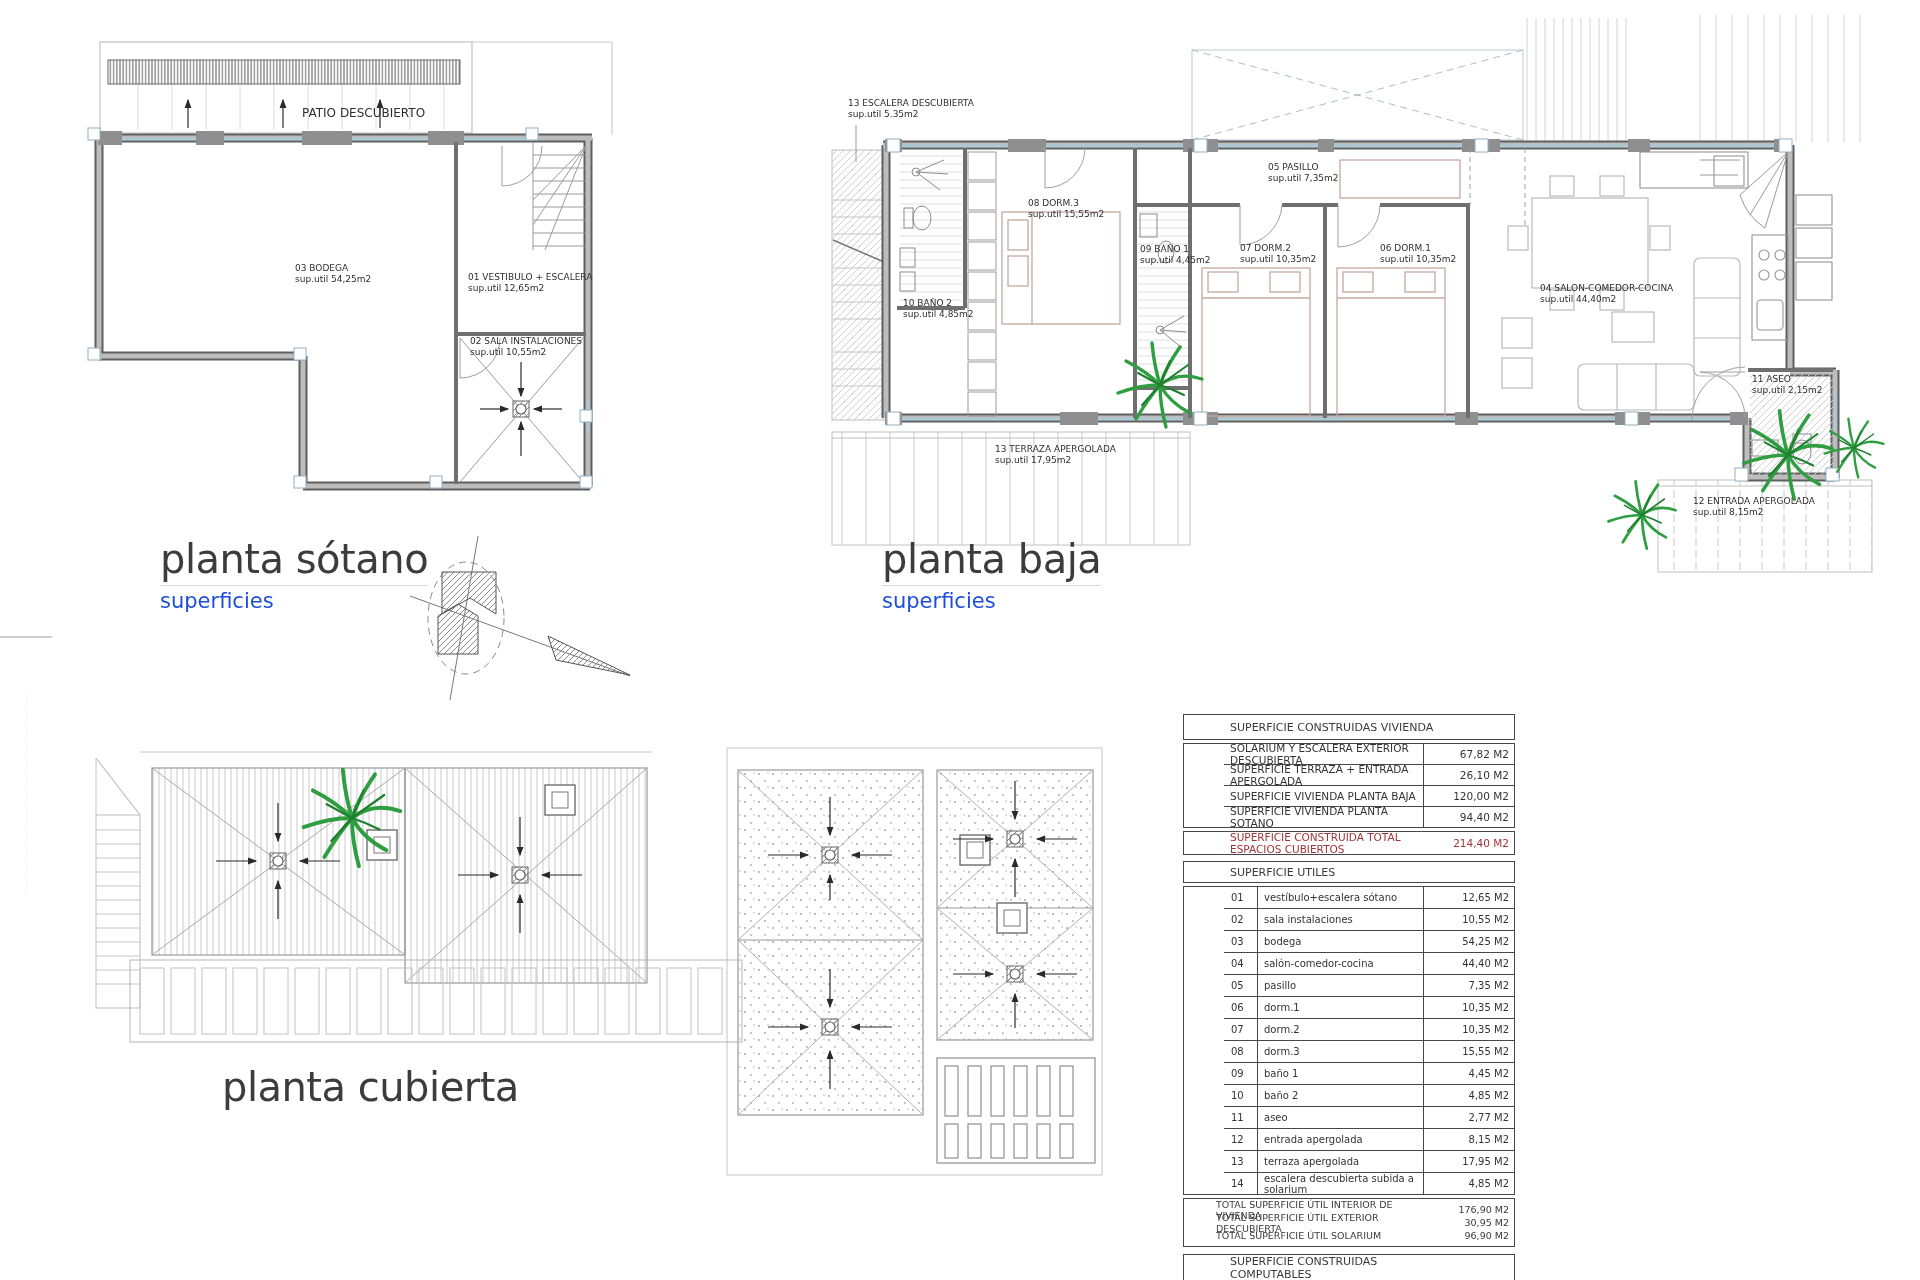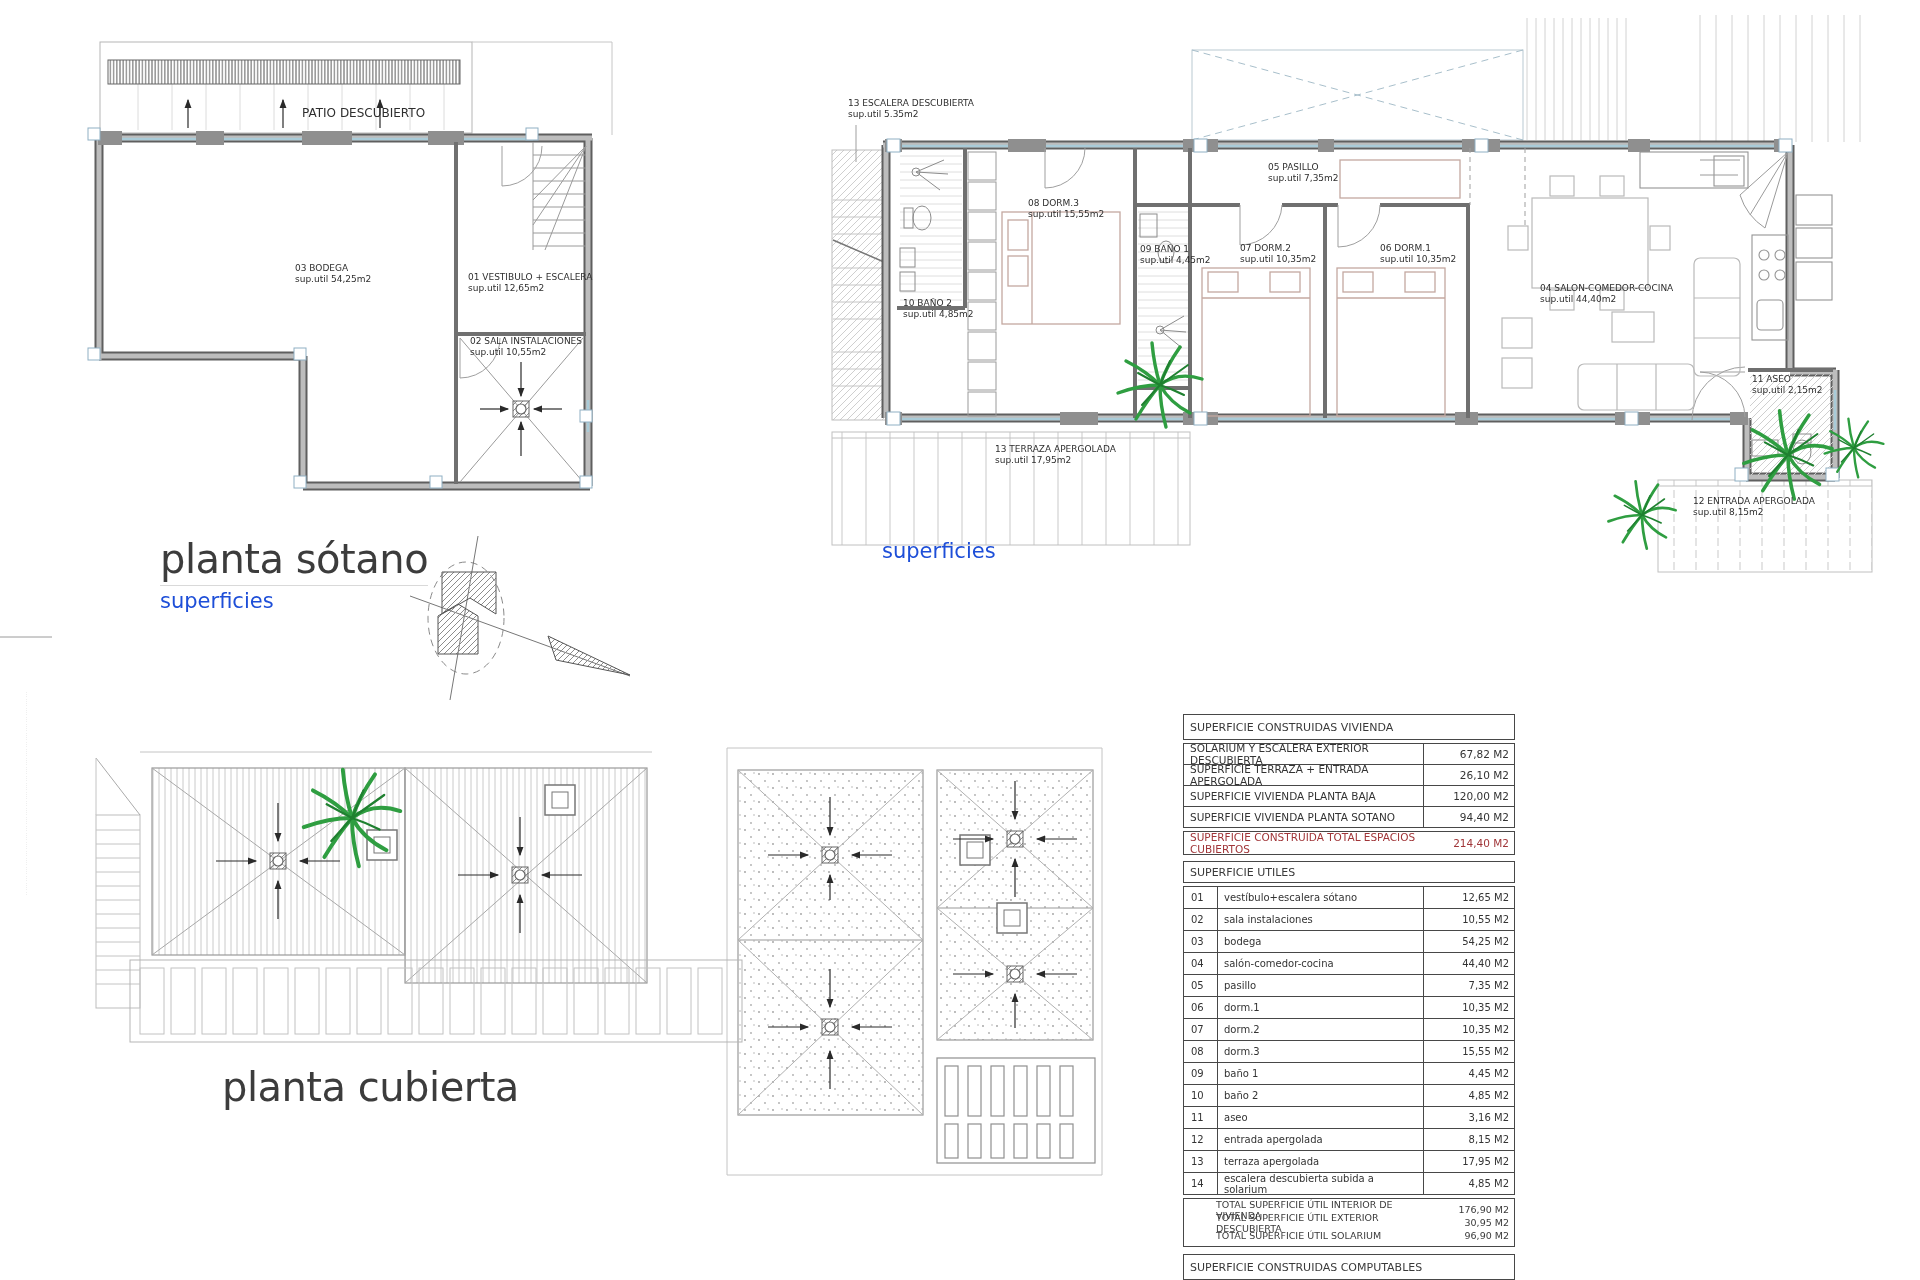--- a/index.html
+++ b/index.html
@@ -9,21 +9,21 @@
   
   .rlabel{position:absolute;font-size:9px;line-height:1.25;color:#2e2e2e;white-space:nowrap;}
   .plabel{position:absolute;font-size:12px;color:#2e2e2e;white-space:nowrap;}
   
   .title{position:absolute;color:#3c3c3c;}
   .title .t{font-size:40px;letter-spacing:-0.5px;display:inline-block;
             border-bottom:1px solid #d9d9d9;padding-bottom:3px;}
   .title .s{font-size:21px;margin-top:3px;color:#1d4ed8;}
   
   .tcol{position:absolute;left:1183px;top:714px;width:332px;}
-  .tbox{border:1.4px solid #474747;background:#fff;margin-bottom:3px;box-sizing:border-box;}
+  .tbox{border:1.4px solid #474747;background:#fff;margin-bottom:3px;box-sizing:border-box;padding-left:40px;}
   .thead{min-height:24px;display:flex;align-items:center;padding:0 6px;font-size:11px;color:#3a3a3a;}
   .thead.split{padding:0;}
   .thead.split .hl{flex:1;padding:0 6px;display:flex;align-items:center;}
   .thead.split .hv{width:80px;border-left:1.2px solid #474747;}
   .trow{display:flex;height:20px;align-items:stretch;font-size:10.5px;}
   .trow + .trow{border-top:1.2px solid #474747;}
   .tl{flex:1;display:flex;align-items:center;padding:0 6px;}
   .tv{width:80px;border-left:1.2px solid #474747;display:flex;
       align-items:center;justify-content:flex-end;padding:0 5px;}
   .tn{width:26px;border-right:1.2px solid #474747;display:flex;align-items:center;padding-left:7px;}
@@ -597,20 +597,21 @@
 <div class="rlabel" style="left:1693px;top:496px">
   <div>12 ENTRADA APERGOLADA</div>
       <div>sup.util 8,15m2</div>
 </div>
 
 <div class="title" style="left:160px;top:536px">
   <div class="t">planta sótano</div>
   <div class="s">superficies</div>
 </div>
 <div class="title" style="left:882px;top:536px">
+  <div class="t">planta baja</div>
   <div class="s">superficies</div>
 </div>
 <div class="title" style="left:222px;top:1064px">
   <div class="t" style="border-bottom:none">planta cubierta</div>
 </div>
 
 <div class="tcol">
   <div class="tbox">
     <div class="thead">SUPERFICIE CONSTRUIDAS VIVIENDA</div>
   </div>
@@ -689,21 +690,21 @@
           <div class="tv">4,45 M2</div>
         </div>
         <div class="trow">
           <div class="tn">10</div>
           <div class="tl">baño 2</div>
           <div class="tv">4,85 M2</div>
         </div>
         <div class="trow">
           <div class="tn">11</div>
           <div class="tl">aseo</div>
-          <div class="tv">3,16 M2</div>
+          <div class="tv">2,77 M2</div>
         </div>
         <div class="trow">
           <div class="tn">12</div>
           <div class="tl">entrada apergolada</div>
           <div class="tv">8,15 M2</div>
         </div>
         <div class="trow">
           <div class="tn">13</div>
           <div class="tl">terraza apergolada</div>
           <div class="tv">17,95 M2</div>

